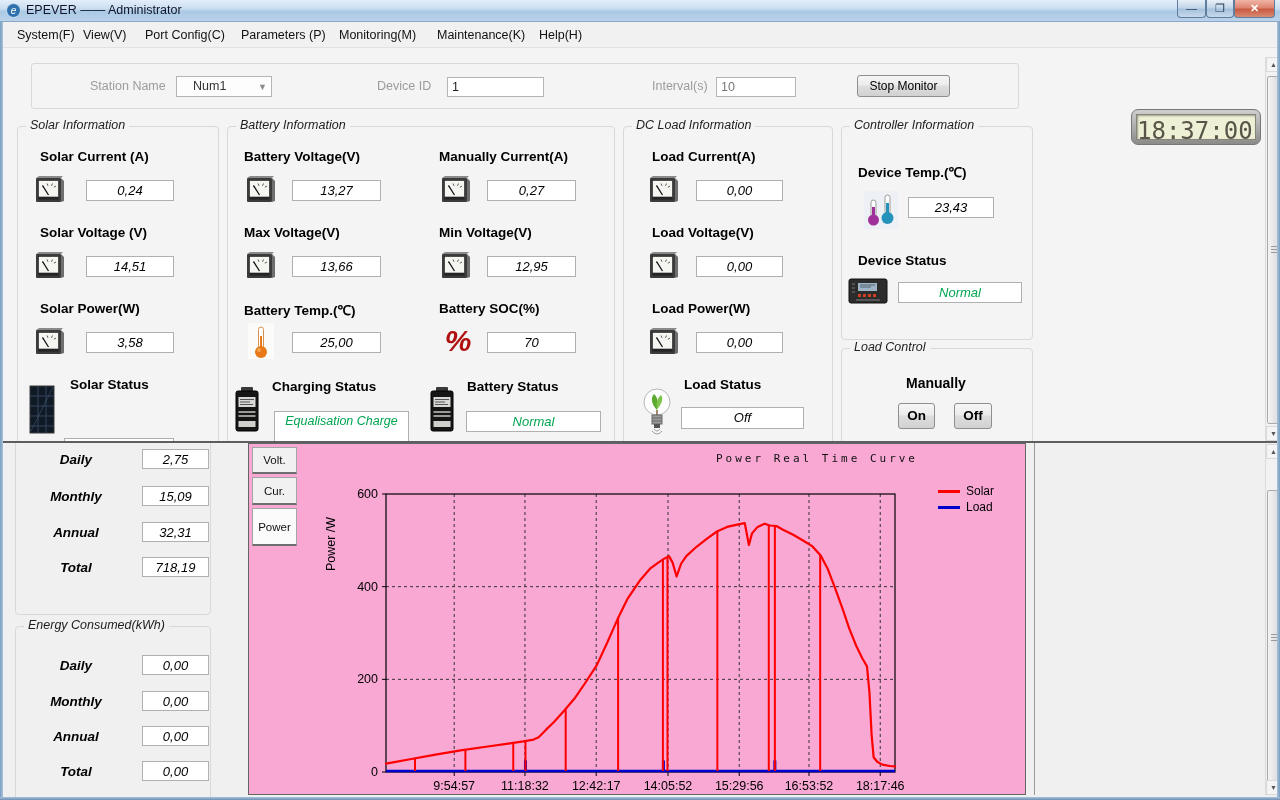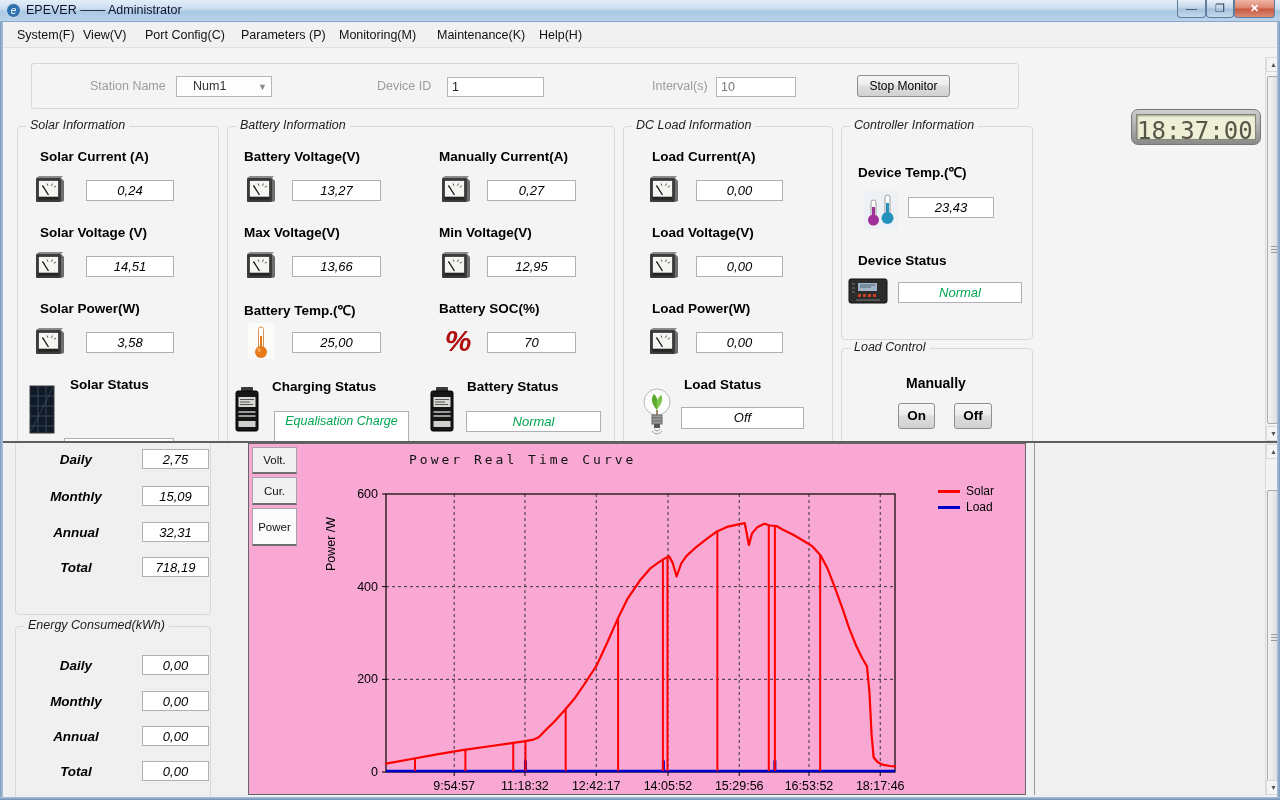--- a/index.html
+++ b/index.html
@@ -59,22 +59,22 @@
   .sbar{position:absolute;width:15px;background:#f2f2f2;border-left:1px solid #dcdcdc;}
   .sb-btn{position:absolute;left:0;width:15px;height:15px;background:#f4f4f4;border:1px solid #d9d9d9;
     text-align:center;line-height:13px;font-size:7px;color:#555;}
   .sb-thumb{position:absolute;left:1px;width:13px;background:linear-gradient(90deg,#f4f4f4,#dadada);
     border:1px solid #a9a9a9;border-radius:2px;}
   .sb-grip{position:absolute;left:3px;top:50%;width:7px;height:7px;margin-top:-4px;
     background:repeating-linear-gradient(#9a9a9a 0 1px,transparent 1px 3px);}
   
   .chartpanel{position:absolute;left:245px;top:0;width:778px;height:352px;background:#f9a8d4;
     border:1px solid #666;}
-  .chart-title{position:absolute;left:160px;top:8px;width:509px;text-align:left;
-    font-family:"DejaVu Sans Mono",monospace;font-size:13px;letter-spacing:3px;color:#111;}
+  .chart-title{position:absolute;left:160px;top:8px;width:509px;text-align:right;
+    font-family:"DejaVu Sans Mono",monospace;font-size:11px;letter-spacing:3px;color:#111;}
   .cbtn{position:absolute;left:3px;width:45px;background:#f1f1f1;border:1px solid #a5a5a5;
     border-bottom:2px solid #6e6e6e;font-size:11.5px;text-align:center;color:#111;cursor:pointer;}
   .cbtn.active{background:#fbfbfb;}
   .legend-row{position:absolute;left:689px;height:14px;font-size:12px;color:#000;}
   .legend-swatch{display:inline-block;width:22px;height:3px;vertical-align:middle;margin-right:6px;}
   svg text{font-family:"Liberation Sans",sans-serif;}
 </style>
 </head>
 <body>
 

